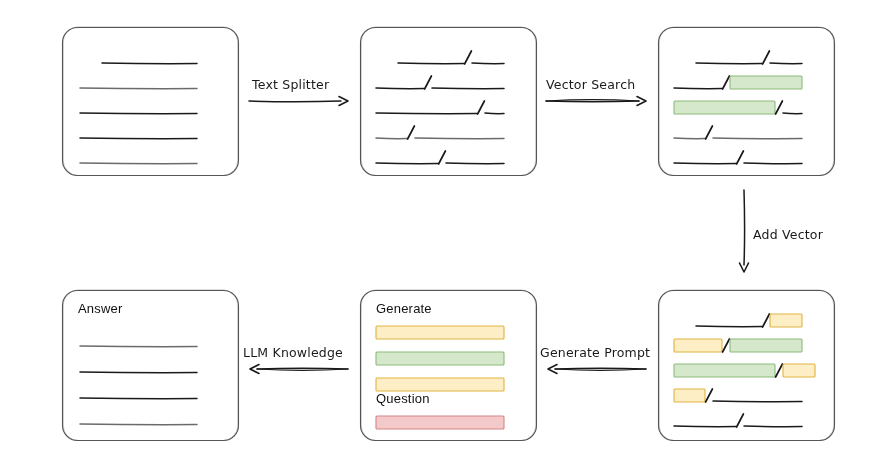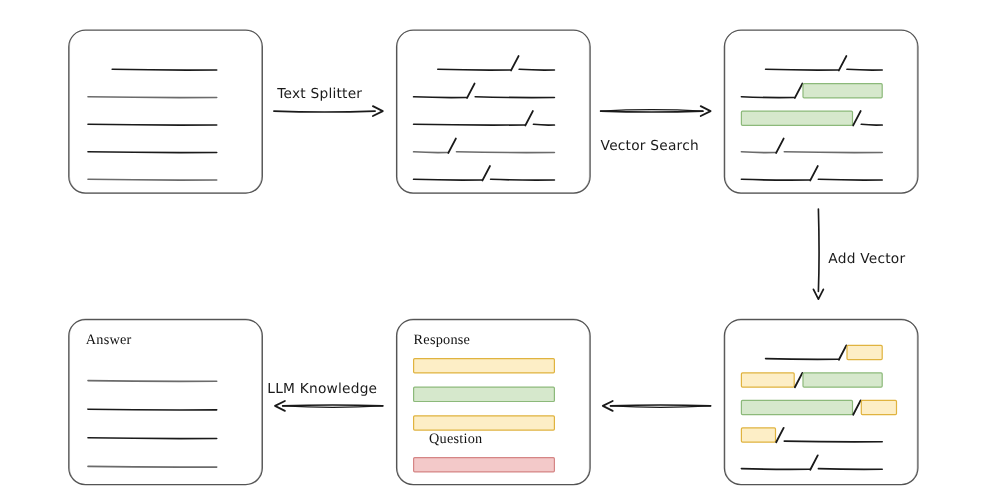--- a/index.html
+++ b/index.html
@@ -27,21 +27,21 @@
   .edge-label {
     position: absolute;
     font-family: "DejaVu Sans", sans-serif;
     font-size: 12.5px;
     color: #1a1a1a;
     white-space: nowrap;
     letter-spacing: 0.2px;
   }
   .box-title {
     position: absolute;
-    font-family: Liberation Serif, serif;
+    font-family: Liberation Sans, sans-serif;
     font-size: 13px;
     color: #111111;
     white-space: nowrap;
     letter-spacing: 0.2px;
   }
 </style>
 </head>
 <body>
 
 <div id="canvas">
@@ -145,20 +145,21 @@
         <path d="M646,369 Q600.5,367.4 555,369" fill="none" stroke="#1a1a1a" stroke-width="1.5" stroke-linecap="round"></path>
         <path d="M646,369 Q600.5,371.6 555,369" fill="none" stroke="#1a1a1a" stroke-width="1.2" stroke-linecap="round"></path>
         <path d="M557,364.5 L548,369 L557,373.5" fill="none" stroke="#1a1a1a" stroke-width="1.6" stroke-linejoin="round" stroke-linecap="round"></path>
       </g>
       <g>
         <path d="M348,369 Q302.5,367.4 257,369" fill="none" stroke="#1a1a1a" stroke-width="1.5" stroke-linecap="round"></path>
         <path d="M348,369 Q302.5,371.6 257,369" fill="none" stroke="#1a1a1a" stroke-width="1.2" stroke-linecap="round"></path>
         <path d="M259,364.5 L250,369 L259,373.5" fill="none" stroke="#1a1a1a" stroke-width="1.6" stroke-linejoin="round" stroke-linecap="round"></path>
       </g>
     </svg>
-<div class="box-title" style="left: 376px; top: 301px;">Response</div>
-    <div class="box-title" style="left: 376px; top: 391px; margin-left: 14px;">Question</div>
+<div class="box-title" style="left: 376px; top: 301px;">Generate</div>
+    <div class="box-title" style="left: 376px; top: 391px;">Question</div>
     <div class="box-title" style="left: 78px; top: 301px;">Answer</div>
     <div class="edge-label" style="left: 252px; top: 77px;">Text Splitter</div>
-    <div class="edge-label" style="left: 546px; top: 77px; margin-top: 47px;">Vector Search</div>
+    <div class="edge-label" style="left: 546px; top: 77px;">Vector Search</div>
     <div class="edge-label" style="left: 753px; top: 227px;">Add Vector</div>
+    <div class="edge-label" style="left: 540px; top: 345px;">Generate Prompt</div>
     <div class="edge-label" style="left: 243px; top: 345px;">LLM Knowledge</div>
   </div>
 
 </body></html>

